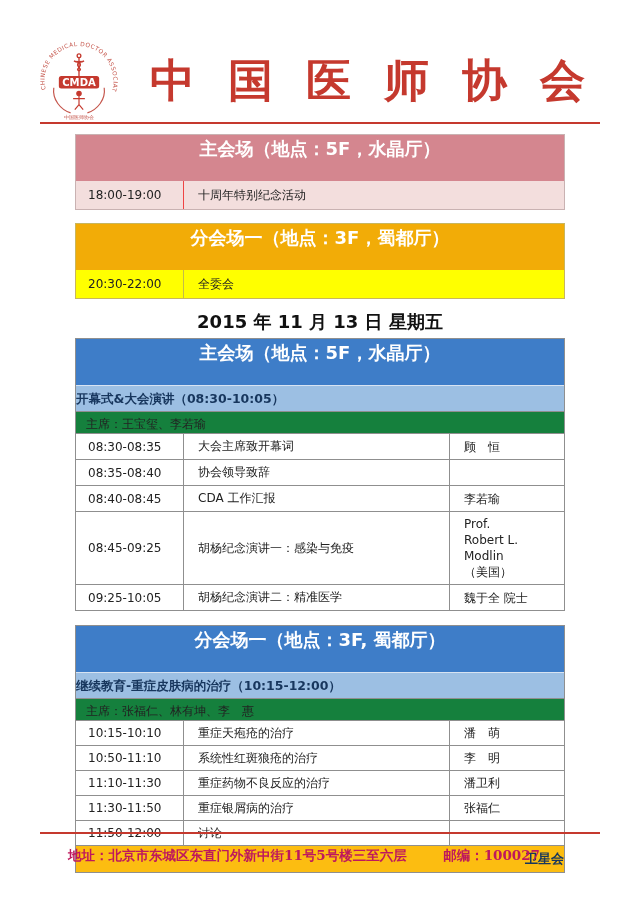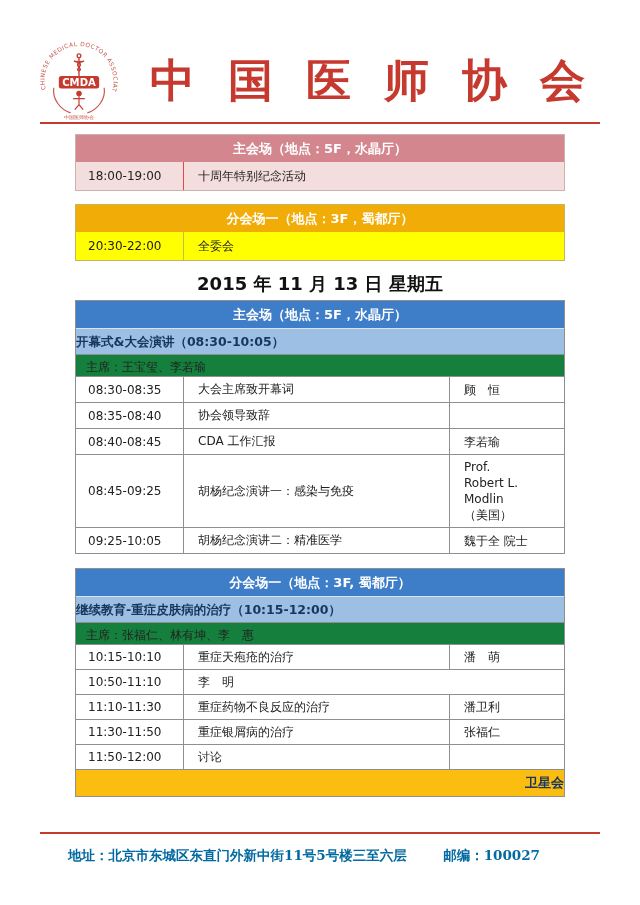--- a/index.html
+++ b/index.html
@@ -25,22 +25,22 @@
     color:#c5392e;
     letter-spacing:33px;
     white-space:nowrap;
     padding-left:28px;
     line-height:82px;
   }
   .red-rule{margin:0 40px;border-top:2px solid #c5392e;}
   
   .tbl{margin:0 75px;width:490px;box-sizing:border-box;font-size:12px;}
   .tbl .hdr{
-    text-align:center;font-weight:bold;font-size:13px;color:#ffffff;
-    height:27px;line-height:28px;
+    text-align:center;font-weight:bold;font-size:18px;color:#ffffff;
+    height:46px;line-height:28px;
   }
   .tbl .subhdr{
     text-align:left;font-weight:bold;font-size:12.5px;color:#17365d;
     height:25px;line-height:25px;
   }
   .row{display:flex;align-items:stretch;}
   .cell{display:flex;align-items:center;box-sizing:border-box;line-height:16px;}
   .c-time{flex:0 0 108px;padding:4px 4px 4px 12px;}
   .c-topic{flex:1;padding:3px 6px 4px 14px;}
   .c-speaker{flex:0 0 114px;padding:4px 4px 4px 14px;white-space:pre-line;}
@@ -76,21 +76,21 @@
     text-align:right;font-weight:bold;font-size:13px;color:#17365d;
     height:26px;line-height:26px;
   }
   
   .page-footer{
     position:absolute;left:40px;right:40px;bottom:40px;
     border-top:2px solid #c5392e;
     padding-top:13px;
     display:flex;justify-content:space-between;
     font-family:"DejaVu Serif","Liberation Serif",serif;
-    font-weight:bold;font-size:13.5px;color:#0369a1;
+    font-weight:bold;font-size:13.5px;color:#be185d;
   }
   .addr{padding-left:28px;}
   .postcode{padding-right:60px;}
 </style>
 </head>
 <body>
 
 <div class="page">
 
   <div class="header-wrap">
@@ -190,20 +190,21 @@
     <div class="chair-row">主席：张福仁、林有坤、李　惠</div>
     <div>
   <div class="row">
     <div class="cell c-time">10:15-10:10</div>
     <div class="cell c-topic">重症天疱疮的治疗</div>
     <div class="cell c-speaker">潘　萌</div>
   </div>
 
   <div class="row">
     <div class="cell c-time">10:50-11:10</div>
+    <div class="cell c-topic">系统性红斑狼疮的治疗</div>
     <div class="cell c-speaker">李　明</div>
   </div>
 
   <div class="row">
     <div class="cell c-time">11:10-11:30</div>
     <div class="cell c-topic">重症药物不良反应的治疗</div>
     <div class="cell c-speaker">潘卫利</div>
   </div>
 
   <div class="row">

